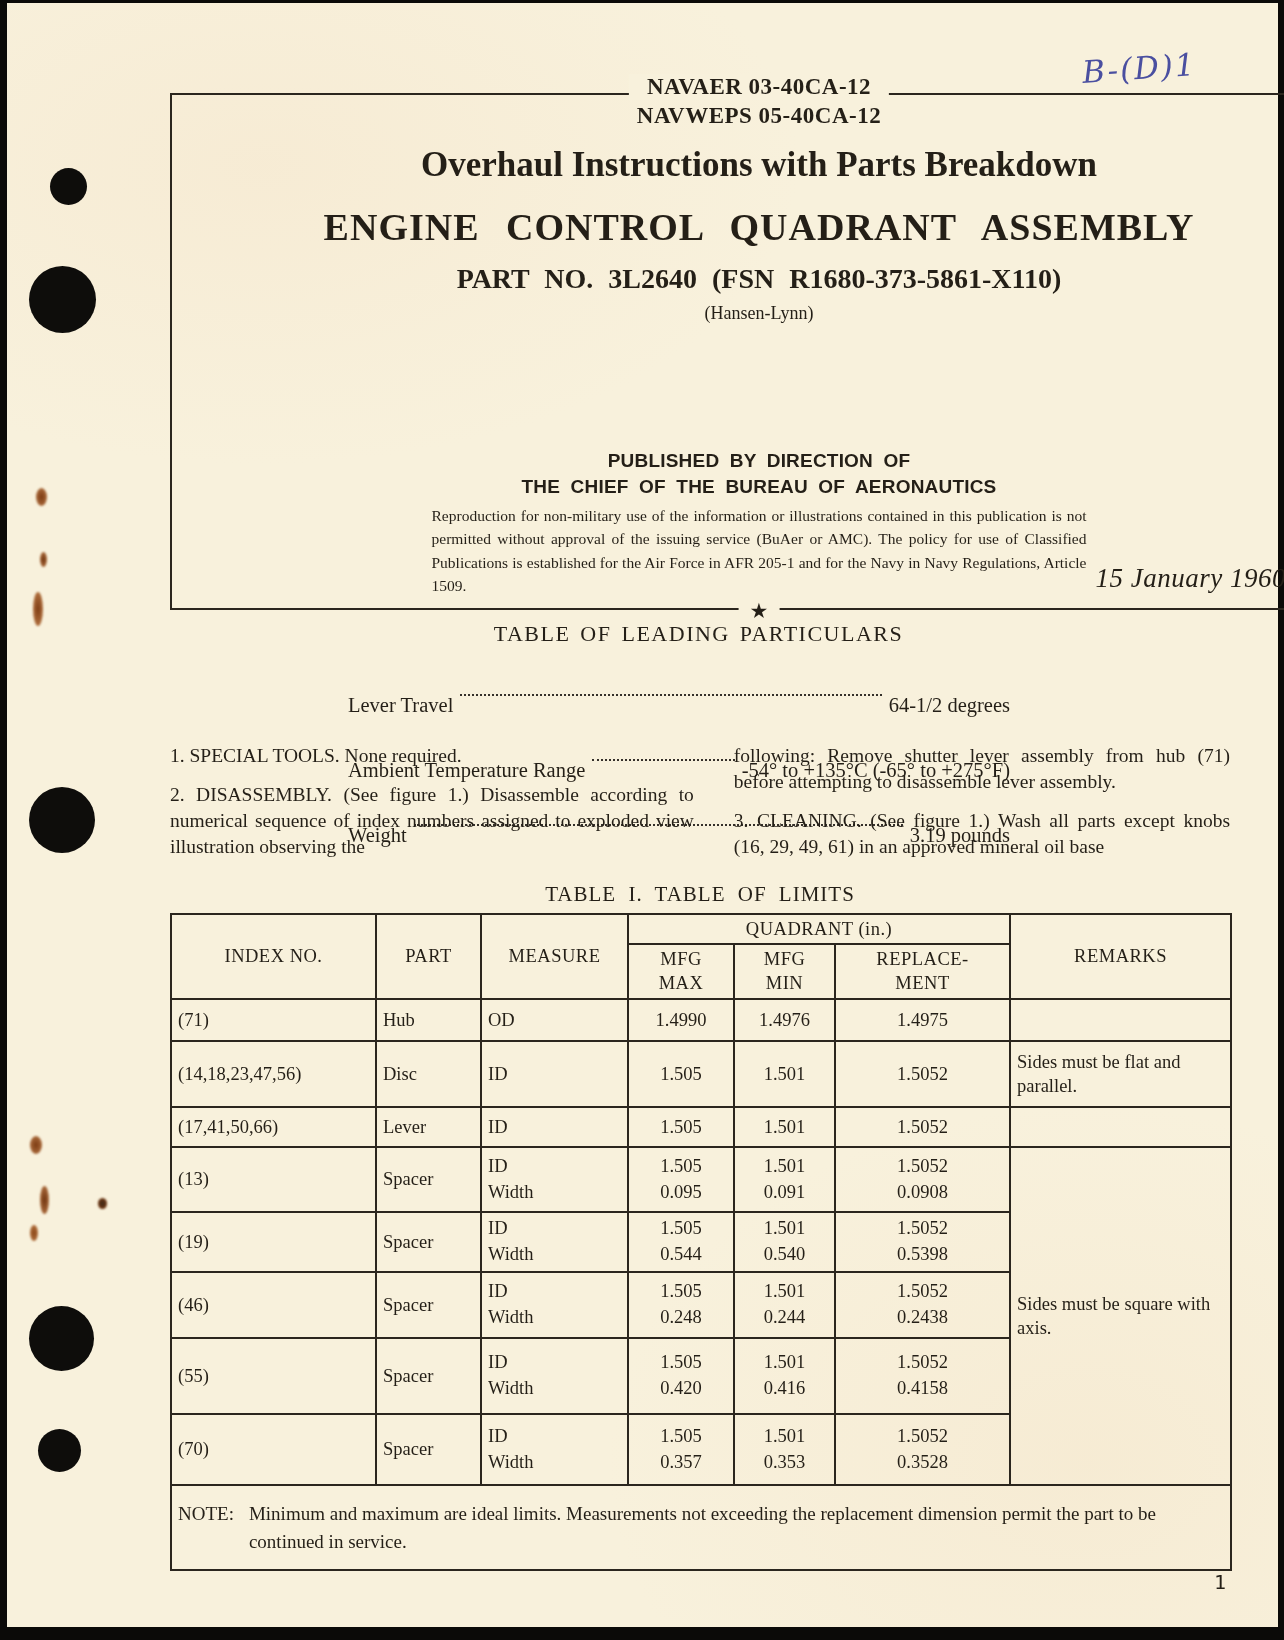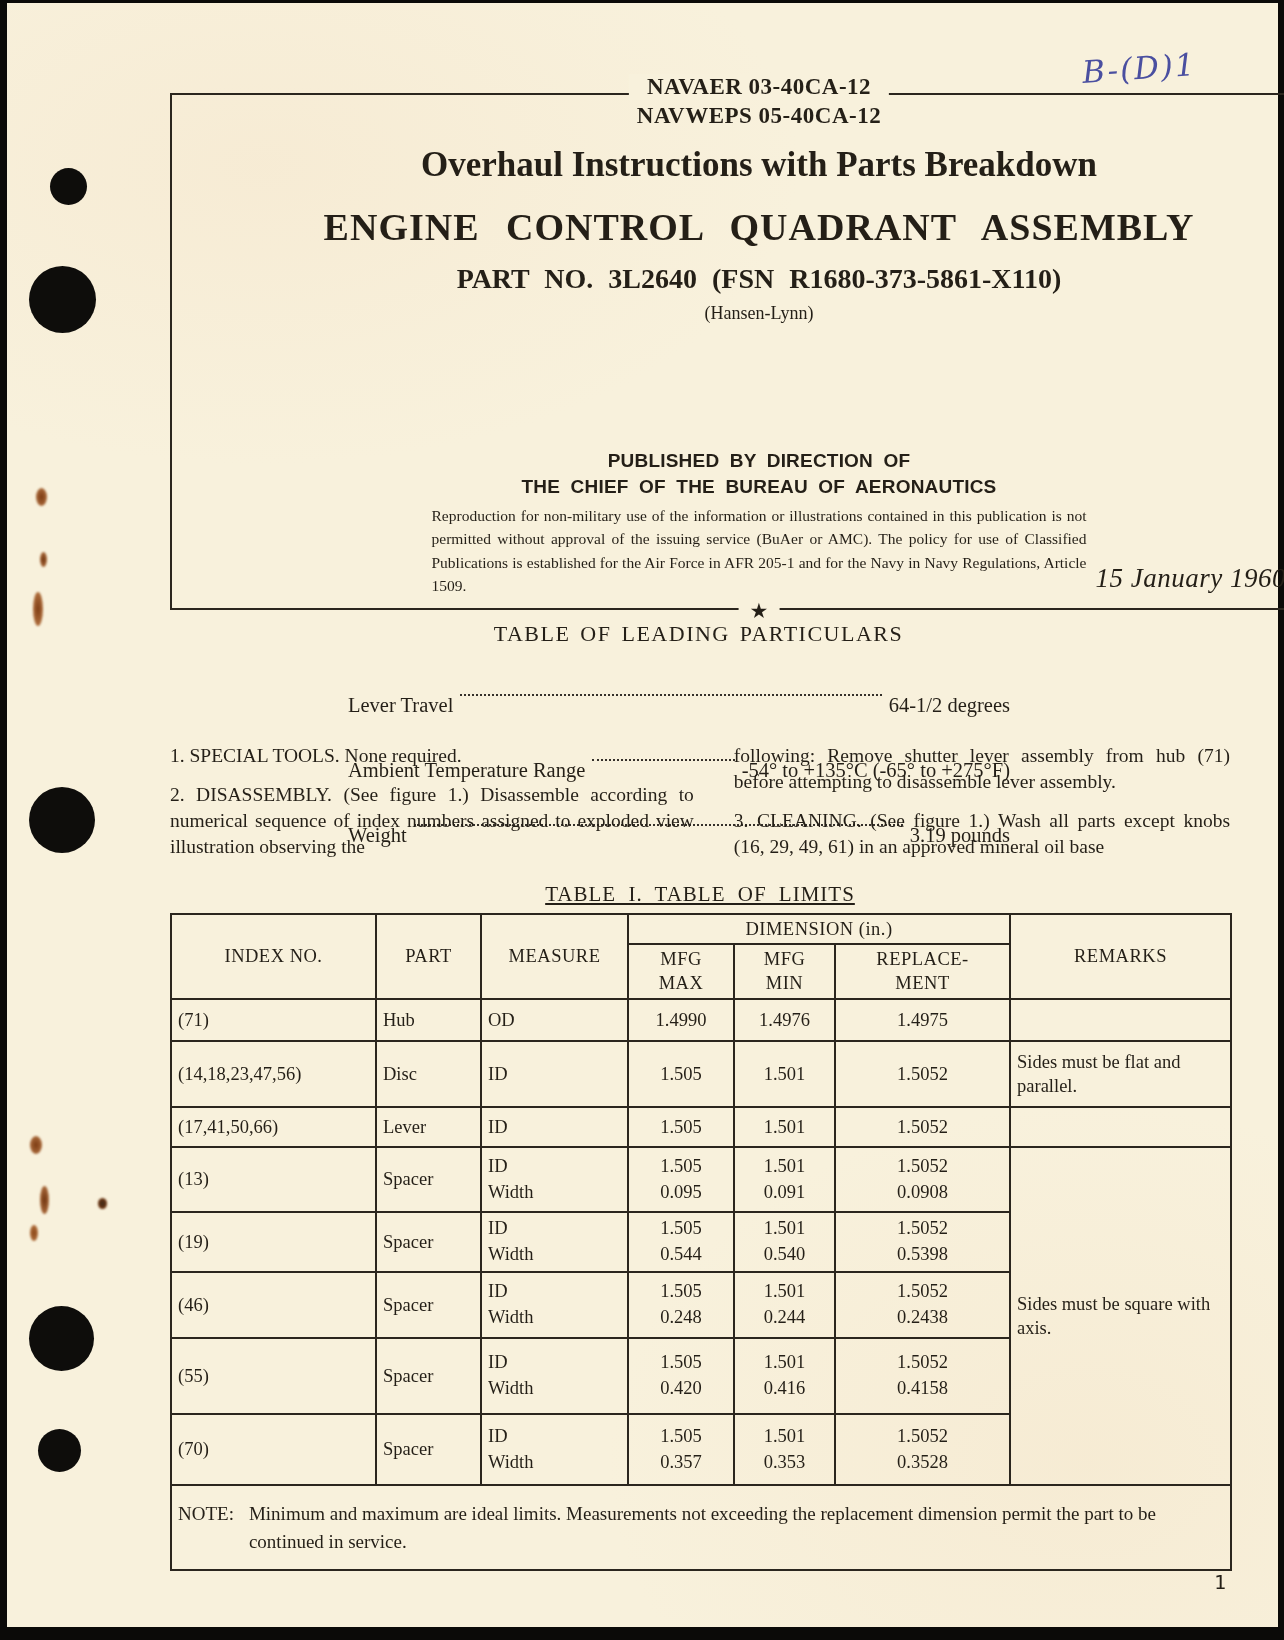--- a/index.html
+++ b/index.html
@@ -66,21 +66,21 @@
   .lp-dots{flex:1;border-bottom:2.5px dotted #35302a;margin:0 7px 5px 7px;min-width:30px;}
   
   .cols{position:absolute;left:170px;top:743px;width:1060px;display:flex;gap:40px;}
   .col{font-size:19.5px;line-height:1.34;text-align:justify;}
   .col-l{width:530px;}
   .col-r{width:502px;}
   .col p{margin:0 0 13px 0;}
   
   .tbl-title{
     position:absolute;left:170px;top:882px;width:1060px;text-align:center;
-    font-size:21px;letter-spacing:1px;word-spacing:6px;text-decoration:underline;
+    font-size:21px;letter-spacing:1px;word-spacing:6px;
   }
   table.limits{
     position:absolute;left:170px;top:913px;width:1060px;
     border-collapse:collapse;table-layout:fixed;
     font-size:18.5px;
   }
   table.limits th,table.limits td{
     border:2px solid #2b261e;padding:2px 6px;
     vertical-align:middle;font-weight:normal;
   }
@@ -178,21 +178,21 @@
     <col style="width:106px">
       <col style="width:101px">
       <col style="width:175px">
     <col style="width:221px">
   </colgroup>
   <tbody>
       <tr style="height:30px">
     <th class="hdr-b" rowspan="2">INDEX NO.</th>
     <th class="hdr-b" rowspan="2">PART</th>
     <th class="hdr-b" rowspan="2">MEASURE</th>
-    <th class="hdr-dim" colspan="3">DIMENSION (in.)</th>
+    <th class="hdr-dim" colspan="3">QUADRANT (in.)</th>
     <th class="hdr-b" rowspan="2">REMARKS</th>
   </tr>
   <tr style="height:55px">
     <th class="hdr-sub prewrap">MFG
 MAX</th>
     <th class="hdr-sub prewrap">MFG
 MIN</th>
     <th class="hdr-sub prewrap">REPLACE-
 MENT</th>
   </tr>

